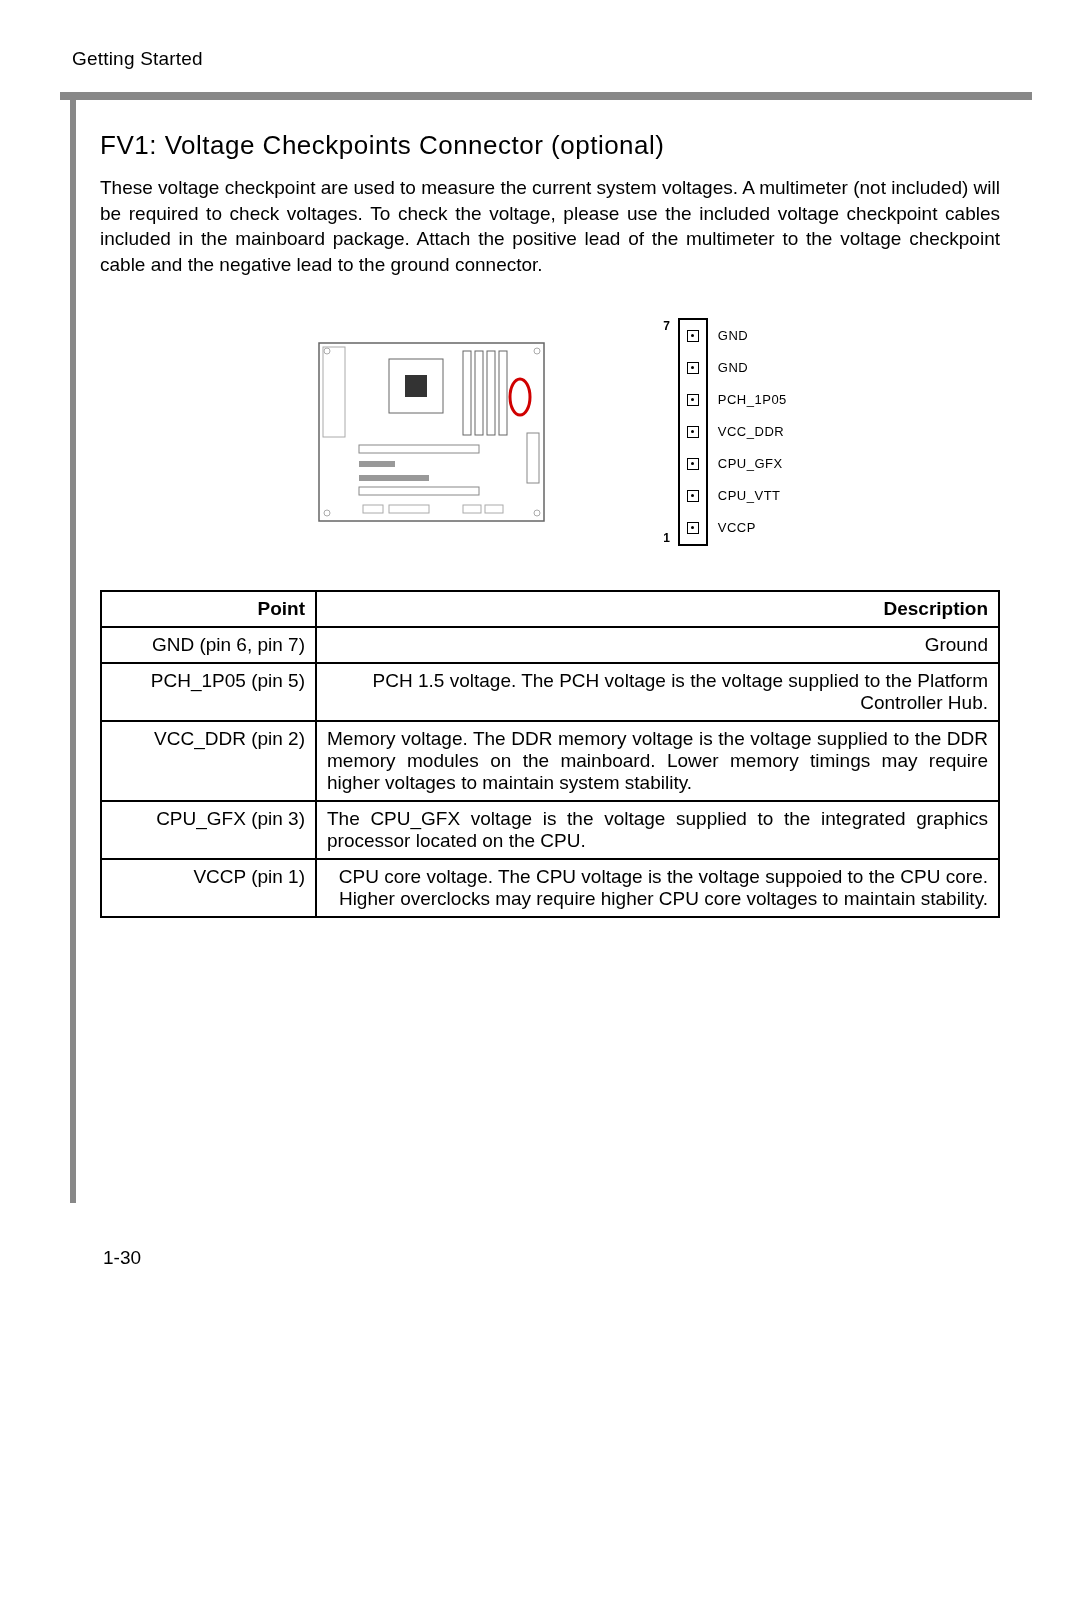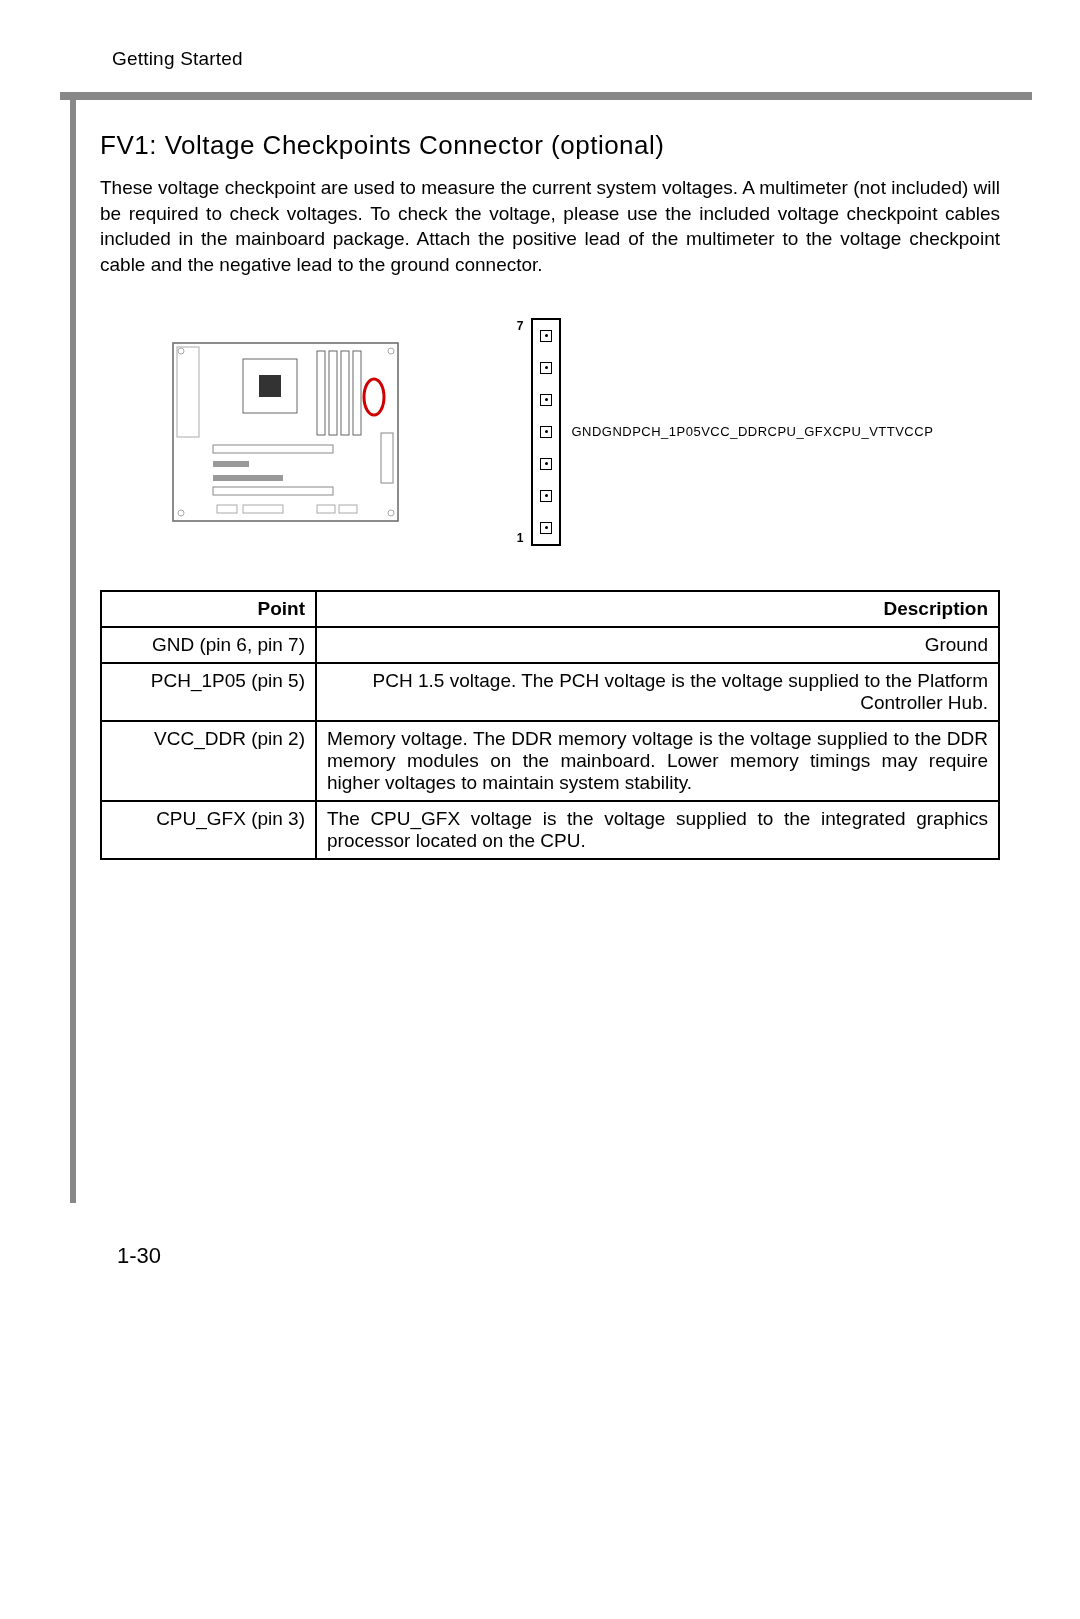--- a/index.html
+++ b/index.html
@@ -1,39 +1,39 @@
 <!DOCTYPE html>
 <html><head>
 <meta charset="utf-8">
 <style>
   * { box-sizing: border-box; margin: 0; padding: 0; }
   html, body { width: 1080px; height: 1619px; background: #fff; font-family: Arial, Helvetica, sans-serif; color: #000; }
-  .page { width: 1080px; height: 1343px; position: relative; padding: 48px 72px 48px 112px; }
+  .page { width: 1080px; height: 1343px; position: relative; padding: 48px 72px 48px 72px; }
   .header-text { font-size: 19px; margin-bottom: 12px; letter-spacing: 0.2px; }
   .rule-h { position: absolute; left: 60px; right: 48px; top: 92px; height: 8px; background: #888; }
   .rule-v { position: absolute; left: 70px; top: 92px; bottom: 140px; width: 6px; background: #888; }
   .content { position: absolute; left: 100px; right: 80px; top: 130px; }
   .heading { font-size: 26px; font-weight: normal; letter-spacing: 0.5px; margin-bottom: 14px; }
   .intro { font-size: 19px; line-height: 1.35; text-align: justify; }
   .diagram-row { display: flex; align-items: center; justify-content: center; gap: 90px; margin: 40px 0 30px 0; }
   .mobo-wrap { position: relative; width: 260px; height: 190px; }
   .connector-wrap { display: flex; align-items: center; }
   .num-col { display: flex; flex-direction: column; justify-content: space-between; height: 226px; align-items: flex-end; margin-right: 8px; font-size: 12px; font-weight: bold; }
   .pins { border: 2px solid #000; display: flex; flex-direction: column; }
   .pin { width: 26px; height: 32px; display: flex; align-items: center; justify-content: center; }
   .pin + .pin { border-top: 0px solid #000; }
   .pin .dot { width: 12px; height: 12px; border: 1.5px solid #000; display: flex; align-items: center; justify-content: center; }
   .pin .dot .inner { width: 3px; height: 3px; background: #000; border-radius: 50%; }
-  .label-col { display: flex; flex-direction: row; margin-left: 10px; }
+  .label-col { display: flex; flex-direction: column; margin-left: 10px; }
   .label-col span { height: 32px; display: flex; align-items: center; font-size: 13px; letter-spacing: 0.5px; }
   table.defs { width: 100%; border-collapse: collapse; margin-top: 44px; font-size: 19px; }
   table.defs th, table.defs td { border: 2px solid #000; padding: 6px 10px; vertical-align: top; text-align: right; }
   table.defs th { font-weight: bold; }
   table.defs td.desc-j { text-align: justify; margin-left: 44px; }
-  .footer { position: absolute; left: 117px; bottom: 74px; font-size: 22px; }
+  .footer { position: absolute; left: 103px; bottom: 74px; font-size: 19px; }
 </style>
 </head>
 <body>
 
 <div class="page">
   <div class="header-text">Getting Started</div>
   <div class="rule-h"></div>
   <div class="rule-v"></div>
 
   <div class="content">
@@ -148,18 +148,22 @@
           <td>PCH 1.5 voltage. The PCH voltage is the voltage supplied to the Platform Controller Hub.</td>
         </tr>
         <tr>
           <td>VCC_DDR (pin 2)</td>
           <td class="desc-j">Memory voltage. The DDR memory voltage is the voltage supplied to the DDR memory modules on the mainboard. Lower memory timings may require higher voltages to maintain system stability.</td>
         </tr>
         <tr>
           <td>CPU_GFX (pin 3)</td>
           <td class="desc-j">The CPU_GFX voltage is the voltage supplied to the integrated graphics processor located on the CPU.</td>
         </tr>
+        <tr>
+          <td>VCCP (pin 1)</td>
+          <td>CPU core voltage. The CPU voltage is the voltage suppoied to the CPU core. Higher overclocks may require higher CPU core voltages to maintain stability.</td>
+        </tr>
       </tbody>
     </table>
   </div>
 
   <div class="footer">1-30</div>
 </div>
 
 </body></html>

